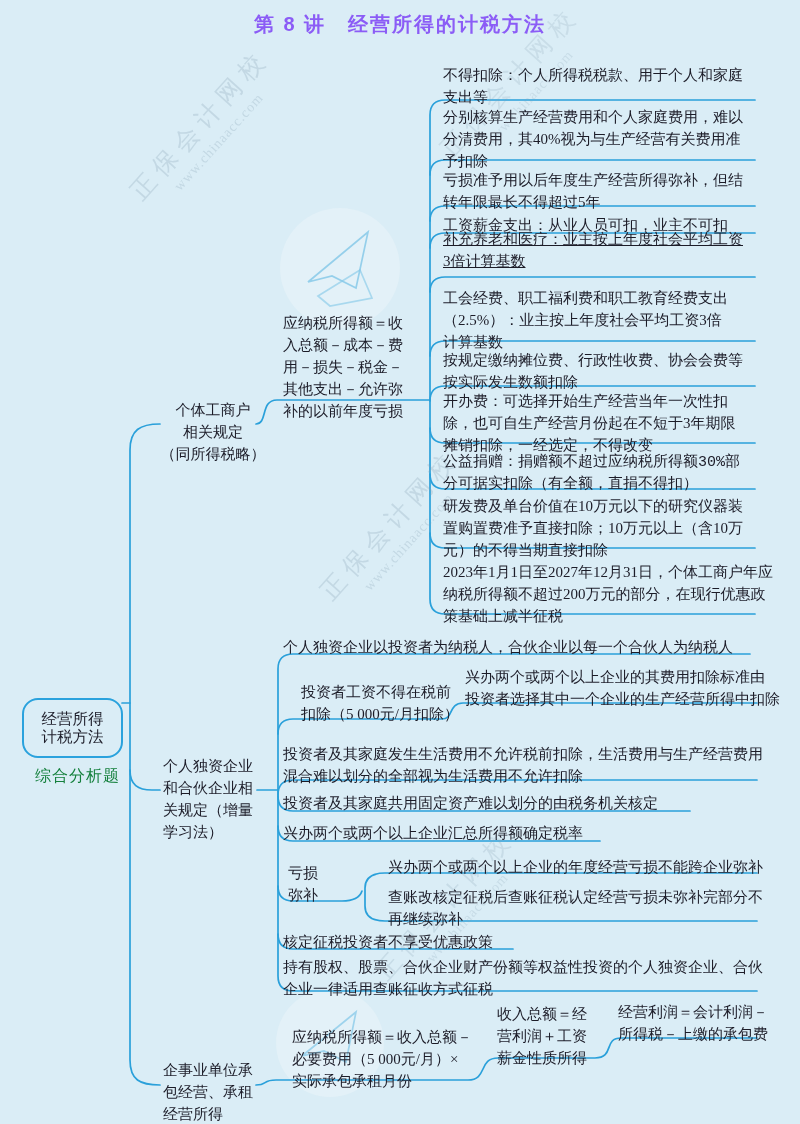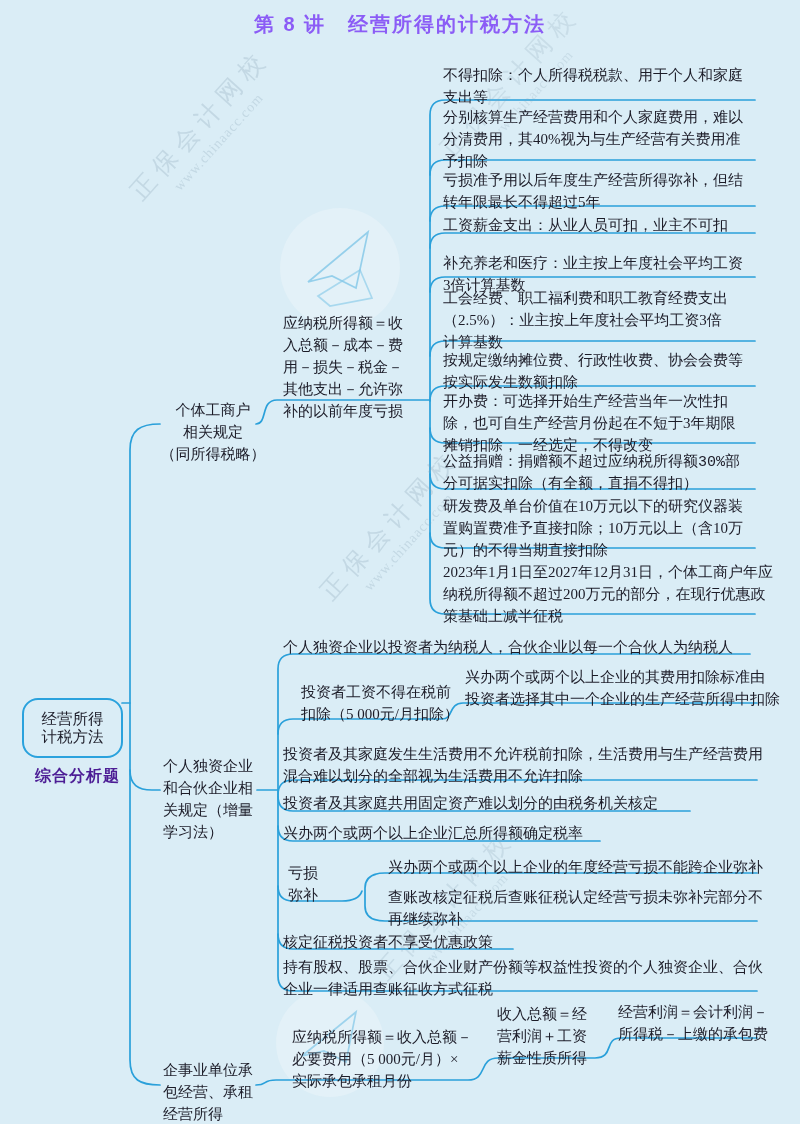--- a/index.html
+++ b/index.html
@@ -26,21 +26,21 @@
   }
   .root-box{
     position:absolute;left:22px;top:698px;width:101px;height:60px;
     border:2px solid #2aa2dd;border-radius:16px;
     display:flex;align-items:center;justify-content:center;text-align:center;
     box-sizing:border-box;
   }
   .root-box .node-text{font-size:15.5px;line-height:18.5px;white-space:pre-line;}
   .tag{
     position:absolute;left:35px;top:766px;
-    font-size:16px;font-weight:bold;letter-spacing:1px;color:#4c1d95;
+    font-size:16px;font-weight:normal;letter-spacing:1px;color:#15803d;
     font-family:"Liberation Sans","DejaVu Sans",sans-serif;
   }
   .center{text-align:center;}
   .wm{
     position:absolute;transform:rotate(-48deg);
     display:flex;flex-direction:column;align-items:center;gap:2px;
     pointer-events:none;opacity:0.26;
   }
   .wm-cn{font-size:25px;letter-spacing:7px;color:#85a0b2;white-space:nowrap;}
   .wm-url{font-size:14px;letter-spacing:1px;color:#85a0b2;white-space:nowrap;}
@@ -124,21 +124,21 @@
 补的以前年度亏损</div>
 
   <div class="node" style="left:443px;top:64px;width:330px;">不得扣除：个人所得税税款、用于个人和家庭
 支出等</div>
   <div class="node" style="left:443px;top:106px;width:330px;">分别核算生产经营费用和个人家庭费用，难以
 分清费用，其40%视为与生产经营有关费用准
 予扣除</div>
   <div class="node" style="left:443px;top:169px;width:330px;">亏损准予用以后年度生产经营所得弥补，但结
 转年限最长不得超过5年</div>
   <div class="node" style="left:443px;top:214px;width:330px;">工资薪金支出：从业人员可扣，业主不可扣</div>
-  <div class="node" style="left:443px;top:252px;width:330px;">补充养老和医疗：业主按上年度社会平均工资
+  <div class="node" style="left:443px;top:228px;width:330px;text-decoration:underline;">补充养老和医疗：业主按上年度社会平均工资
 3倍计算基数</div>
   <div class="node" style="left:443px;top:287px;width:330px;">工会经费、职工福利费和职工教育经费支出
 （2.5%）：业主按上年度社会平均工资3倍
 计算基数</div>
   <div class="node" style="left:443px;top:349px;width:330px;">按规定缴纳摊位费、行政性收费、协会会费等
 按实际发生数额扣除</div>
   <div class="node" style="left:443px;top:390px;width:330px;">开办费：可选择开始生产经营当年一次性扣
 除，也可自生产经营月份起在不短于3年期限
 摊销扣除，一经选定，不得改变</div>
   <div class="node" style="left:443px;top:452px;width:330px;font-family:Liberation Mono, monospace;">公益捐赠：捐赠额不超过应纳税所得额30%部

